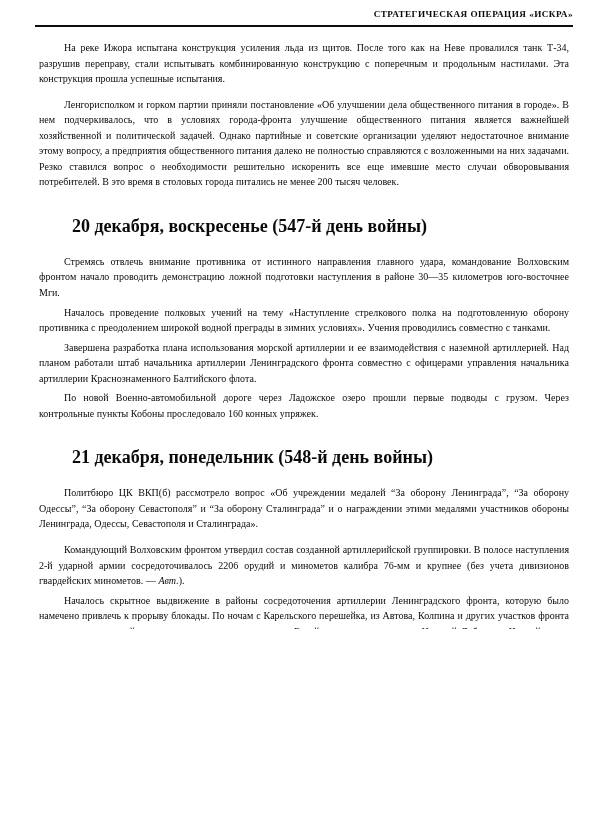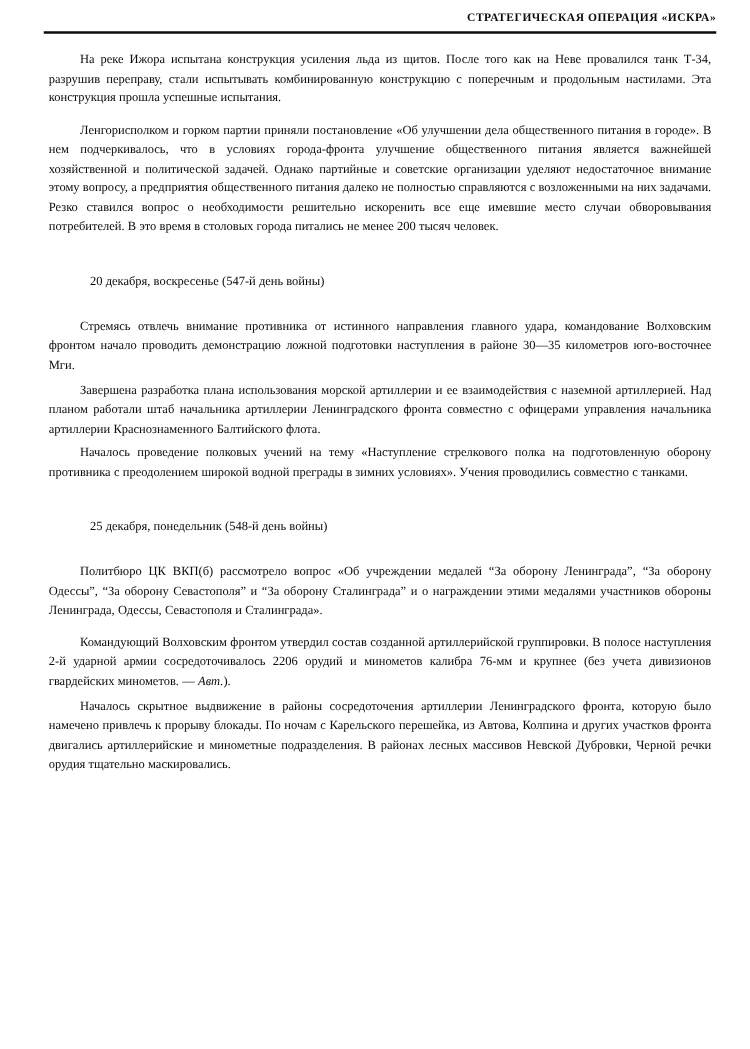--- a/index.html
+++ b/index.html
@@ -63,22 +63,22 @@
     text-justify: inter-word;
     text-indent: 25px;
     hyphens: manual;
     word-spacing: 0.1px;
   }
   .gap-para { height: 2px; }
 
   h2.day-heading {
     margin: 0;
     padding: 0;
-    font-size: 10px;
-    font-weight: normal;
+    font-size: 18px;
+    font-weight: bold;
     line-height: 16px;
     text-indent: 0;
     text-align: left;
     padding-left: 37px;
   }
 
   .heading-block-top { height: 24px; }
   .heading-block-bot { height: 16px; }
 
   .lead-indent { text-indent: 43px; }
@@ -110,25 +110,26 @@
 
     <p class="body">На реке Ижора испытана конструкция усиления льда из щитов. После того как на Неве провалился танк Т-34, разрушив переправу, стали испытывать комбинированную конструкцию с поперечным и продольным настилами. Эта конструкция прошла успешные испытания.</p>
     <div class="gap-para"></div>
     <p class="body">Ленгорисполком и горком партии приняли постановление «Об улучшении дела общественного питания в городе». В нем подчеркивалось, что в условиях города-фронта улучшение общественного питания является важнейшей хозяйственной и политической задачей. Однако партийные и советские организации уделяют недостаточное внимание этому вопросу, а предприятия общественного питания далеко не полностью справляются с возложенными на них задачами. Резко ставился вопрос о необходимости решительно искоренить все еще имевшие место случаи обворовывания потребителей. В это время в столовых города питались не менее 200 тысяч человек.</p>
 
     <div class="heading-block-top"></div>
     <h2 class="day-heading">20 декабря, воскресенье (547-й день войны)</h2>
     <div class="heading-block-bot"></div>
 
     <p class="body lead-indent">Стремясь отвлечь внимание противника от истинного направления главного удара, командование Волховским фронтом начало проводить демонстрацию ложной подготовки наступления в районе 30—35 километров юго-восточнее Мги.</p>
+    <p class="body">Началось проведение полковых учений на тему «Наступление стрелкового полка на подготовленную оборону противника с преодолением широкой водной преграды в зимних условиях». Учения проводились совместно с танками.</p>
     <p class="body">Завершена разработка плана использования морской артиллерии и ее взаимодействия с наземной артиллерией. Над планом работали штаб начальника артиллерии Ленинградского фронта совместно с офицерами управления начальника артиллерии Краснознаменного Балтийского флота.</p>
-    <p class="body">Началось проведение полковых учений на тему «Наступление стрелкового полка на подготовленную оборону противника с преодолением широкой водной преграды в зимних условиях». Учения проводились совместно с танками.</p>
+    <p class="body">По новой Военно-автомобильной дороге через Ладожское озеро прошли первые подводы с грузом. Через контрольные пункты Кобоны проследовало 160 конных упряжек.</p>
 
     <div class="heading-block-top"></div>
-    <h2 class="day-heading">25 декабря, понедельник (548-й день войны)</h2>
+    <h2 class="day-heading">21 декабря, понедельник (548-й день войны)</h2>
     <div class="heading-block-bot"></div>
 
     <p class="body lead-indent">Политбюро ЦК ВКП(б) рассмотрело вопрос «Об учреждении медалей “За оборону Ленинграда”, “За оборону Одессы”, “За оборону Севастополя” и “За оборону Сталинграда” и о награждении этими медалями участников обороны Ленинграда, Одессы, Севастополя и Сталинграда».</p>
     <div class="gap-para"></div>
     <p class="body" id="para-avt">Командующий Волховским фронтом утвердил состав созданной артиллерийской группировки. В полосе наступления 2-й ударной армии сосредоточивалось 2206 орудий и минометов калибра 76-мм и крупнее (без учета дивизионов гвардейских минометов. — <em class="auth">Авт.</em>).</p>
     <p class="body">Началось скрытное выдвижение в районы сосредоточения артиллерии Ленинградского фронта, которую было намечено привлечь к прорыву блокады. По ночам с Карельского перешейка, из Автова, Колпина и других участков фронта двигались артиллерийские и минометные подразделения. В районах лесных массивов Невской Дубровки, Черной речки орудия тщательно маскировались.</p>
 
     <div class="heading-block-top"></div>
     <div class="heading-block-bot"></div>
 

